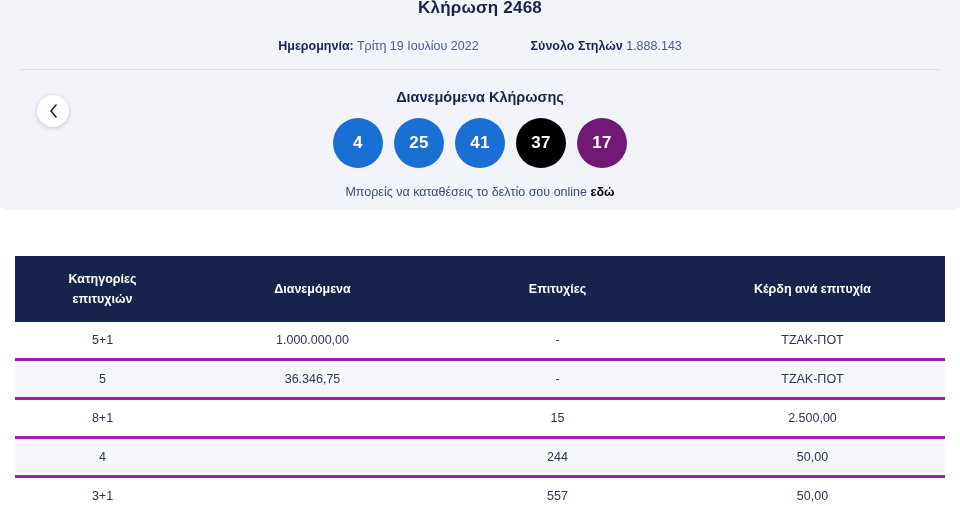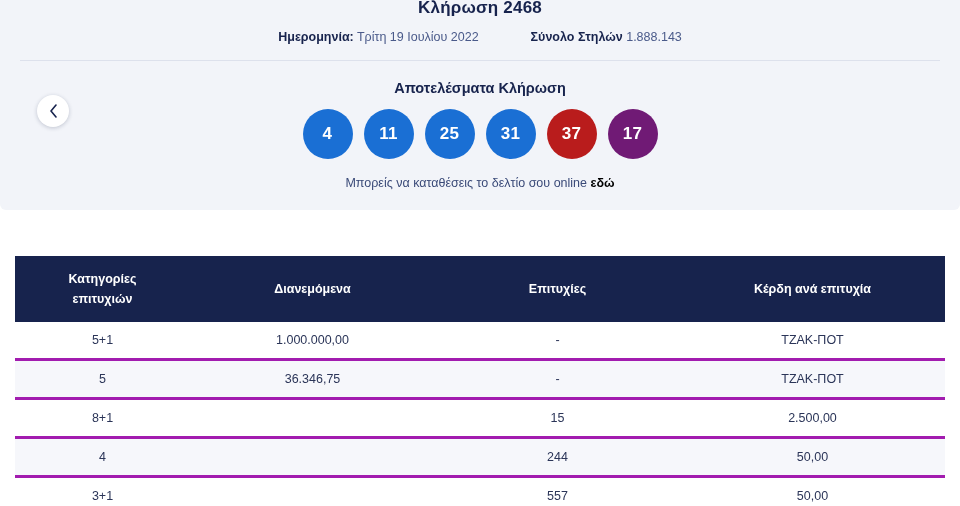--- a/index.html
+++ b/index.html
@@ -33,21 +33,21 @@
     font-weight: bold;
     color: #17234d;
     padding-top: 16px;
     letter-spacing: .2px;
   }
   .meta-row {
     display: flex;
     justify-content: center;
     align-items: center;
     gap: 52px;
-    margin-top: 12px;
+    margin-top: 21px;
     font-size: 12.5px;
   }
   .meta-item { white-space: nowrap; }
   .meta-label { color: #17234d; font-weight: bold; }
   .meta-value { color: #4a5a8a; }
 
   .divider {
     width: 920px;
     margin: 16px auto 0;
     height: 1px;
@@ -168,28 +168,27 @@
         <span class="meta-value">Τρίτη 19 Ιουλίου 2022</span>
       </div>
       <div class="meta-item">
         <span class="meta-label">Σύνολο Στηλών</span>
         <span class="meta-value">1.888.143</span>
       </div>
     </div>
 
     <div class="divider"></div>
 
-    <div class="results-title">Αποτελέσματα Κλήρωση</div>
+    <div class="results-title">Διανεμόμενα Κλήρωσης</div>
 
     <div class="balls">
       <div class="ball primary" style="background: rgb(26, 111, 212);">4</div>
-      <div class="ball primary" style="background: rgb(26, 111, 212);">11</div>
       <div class="ball primary" style="background: rgb(26, 111, 212);">25</div>
-      <div class="ball primary" style="background: rgb(26, 111, 212);">31</div>
-      <div class="ball primary" style="background: #b91c1c;">37</div>
+      <div class="ball primary" style="background: rgb(26, 111, 212);">41</div>
+      <div class="ball primary" style="background: #000000;">37</div>
       <div class="ball bonus" style="background: #701a75;">17</div>
     </div>
 
     <div class="online-note">
       <span>Μπορείς να καταθέσεις το δελτίο σου online</span>
       <a href="#" class="link">εδώ</a>
     </div>
 
     <button class="nav-arrow">
       <span>

